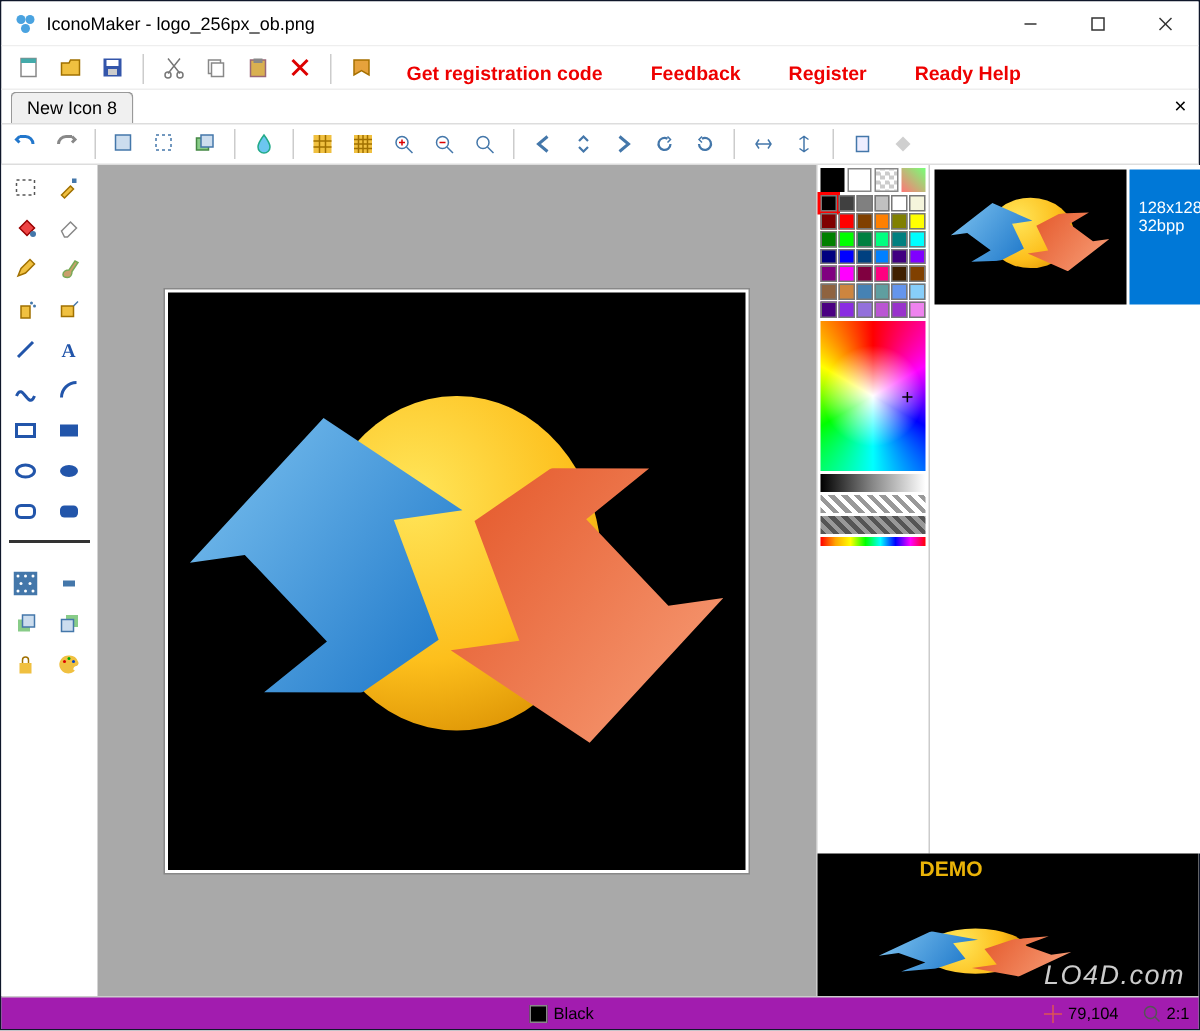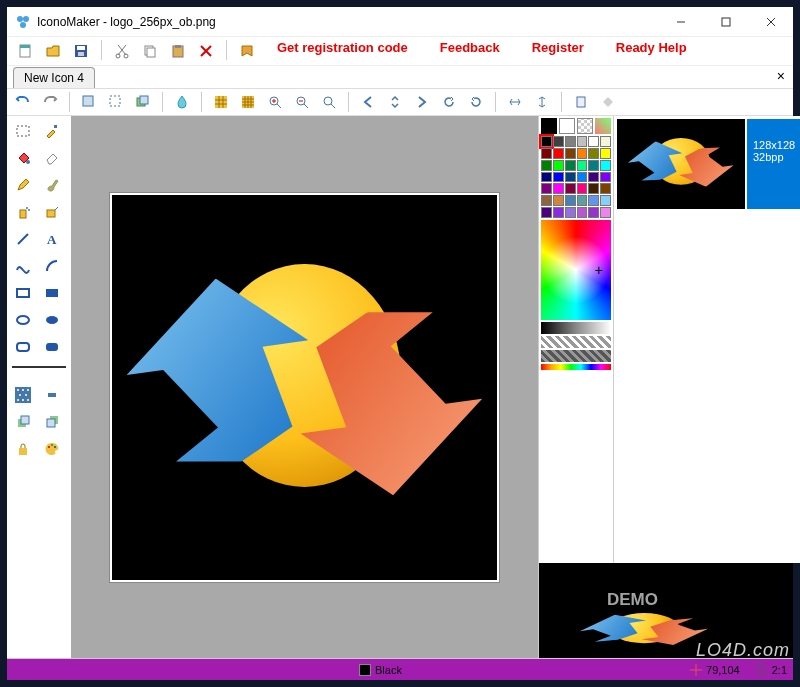--- a/index.html
+++ b/index.html
@@ -10,21 +10,21 @@
   width: 800px;
   height: 687px;
   overflow: hidden;
   position: relative;
 }
 .window {
   width: 800px;
   height: 687px;
   display: flex;
   flex-direction: column;
-  border: 7px solid #0f172a;
+  border: 1px solid #0f172a;
 }
 .titlebar {
   height: 30px;
   background: #fff;
   display: flex;
   align-items: center;
   padding: 0 0 0 8px;
   border-bottom: 1px solid #eee;
 }
 .titlebar .app-icon { width: 16px; height: 16px; margin-right: 6px; }
@@ -32,21 +32,21 @@
 .titlebar .ctrl { width: 45px; height: 29px; display:flex; align-items:center; justify-content:center; cursor:pointer; }
 .menubar {
   display: flex;
   padding: 2px 8px;
   gap: 2px;
   background: #fff;
 }
 .menubar .item { padding: 3px 10px; cursor: pointer; }
 .toolbar1 {
   display: flex;
-  align-items: flex-start;
+  align-items: flex-end;
   padding: 3px 6px;
   gap: 4px;
   background: #fff;
   border-bottom: 1px solid #eee;
 }
 .tbtn {
   width: 24px; height: 22px;
   display: flex; align-items: center; justify-content: center;
   cursor: pointer;
   border: 1px solid transparent;
@@ -167,21 +167,21 @@
   flex:1;
   height:90px;
 }
 .demo-strip {
   height: 95px;
   background: #000;
   position: relative;
   overflow: hidden;
   margin-top: auto;
 }
-.demo-label { position:absolute; top:2px; left:68px; color:#a3a3a3; font-size:17px; font-weight:bold;margin-top:25px; }
+.demo-label { position:absolute; top:2px; left:68px; color:#eab308; font-size:14px; font-weight:bold; }
 .statusbar {
   height: 22px;
   display: flex;
   align-items: center;
   border-top: 1px solid #ccc;
   background: #a21caf;
   font-size: 11px;
   padding: 0 6px;
   gap: 16px;
 }
@@ -305,21 +305,21 @@
           <path d="M3 3h10v10L8 10 3 13z" fill="#e6a23c" stroke="#a67000"></path>
         </svg>
       </div>
     <span class="redlink">Get registration code</span>
     <span class="redlink">Feedback</span>
     <span class="redlink">Register</span>
     <span class="redlink">Ready Help</span>
   </div>
 
   <div class="tabstrip">
-    <div class="tab">New Icon 4</div>
+    <div class="tab">New Icon 8</div>
     <span class="close-x">×</span>
   </div>
 
   <div class="toolbar2">
     <div class="tbtn">
         <svg width="16" height="16">
           <path d="M13 8a5 5 0 0 0-5-5H4M4 3l-2 2 2 2" fill="none" stroke="#2277cc" stroke-width="2"></path>
         </svg>
       </div>
     <div class="tbtn">

